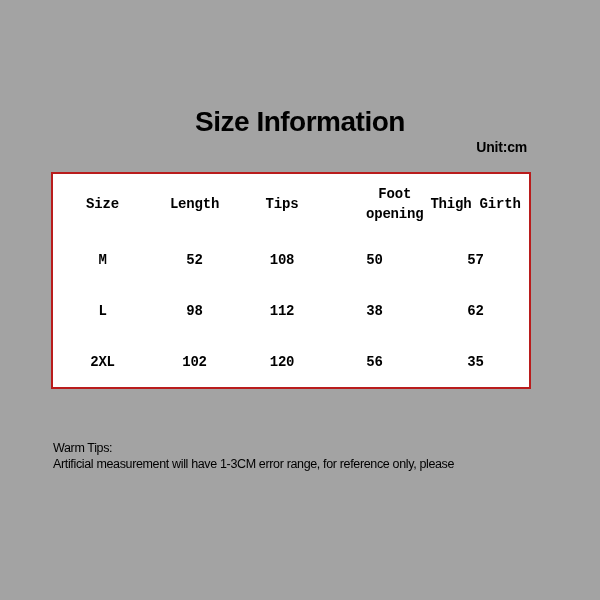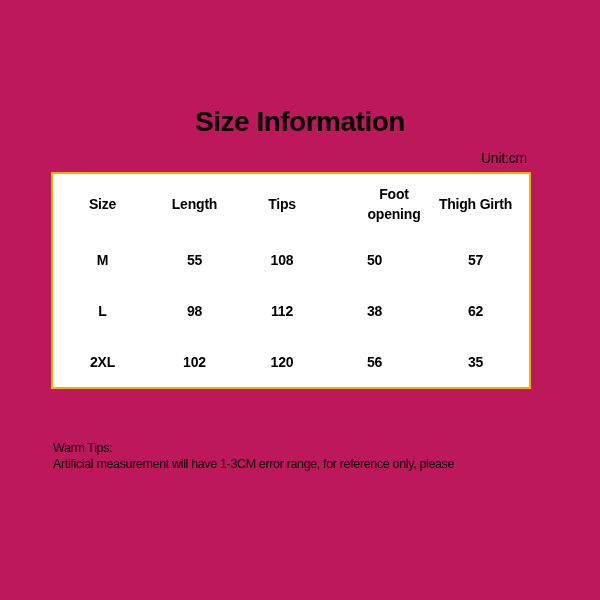--- a/index.html
+++ b/index.html
@@ -6,42 +6,43 @@
   body {
     width: 600px; height: 600px;
     background: #ffffff;
     font-family: "Liberation Sans", sans-serif;
     color: #000000;
     overflow: hidden;
   }
   .canvas {
     position: absolute; top: 0; left: 0;
     width: 600px; height: 600px;
-    background: #be185d;
+    background: #a3a3a3;
   }
   .page-title {
     position: absolute; top: 106px; left: 0; width: 600px;
     margin: 0;
     text-align: center;
     font-size: 28px; font-weight: 700;
     letter-spacing: -0.5px;
   }
   .unit-label {
-    position: absolute; top: 150px; right: 73px;
-    font-size: 14px; font-weight: 400;
+    position: absolute; top: 139px; right: 73px;
+    font-size: 14px; font-weight: 700;
     letter-spacing: -0.2px;
     margin-left: 32px;
   }
   table.size-table {
     position: absolute; left: 51px; top: 172px;
     width: 478px;
     border-collapse: collapse;
     table-layout: fixed;
-    border: 2px solid #eab308;
+    border: 2px solid #b91c1c;
     background: #ffffff;
+    font-family: Liberation Mono, monospace;
   }
   .size-table th, .size-table td {
     font-size: 14px; font-weight: 700;
     text-align: center; vertical-align: middle;
     padding: 0;
     letter-spacing: -0.2px;
     border: none;
   }
   .size-table thead th { height: 60px; line-height: 20px; }
   .size-table tbody td { height: 51px; }
@@ -75,21 +76,21 @@
         <th><span>Size</span></th>
         <th><span>Length</span></th>
         <th><span>Tips</span></th>
         <th><span class="wrap-header">Foot opening</span></th>
         <th><span>Thigh Girth</span></th>
       </tr>
     </thead>
     <tbody>
       <tr>
         <td>M</td>
-        <td>55</td>
+        <td>52</td>
         <td>108</td>
         <td>50</td>
         <td>57</td>
       </tr>
       <tr>
         <td>L</td>
         <td>98</td>
         <td>112</td>
         <td>38</td>
         <td>62</td>

